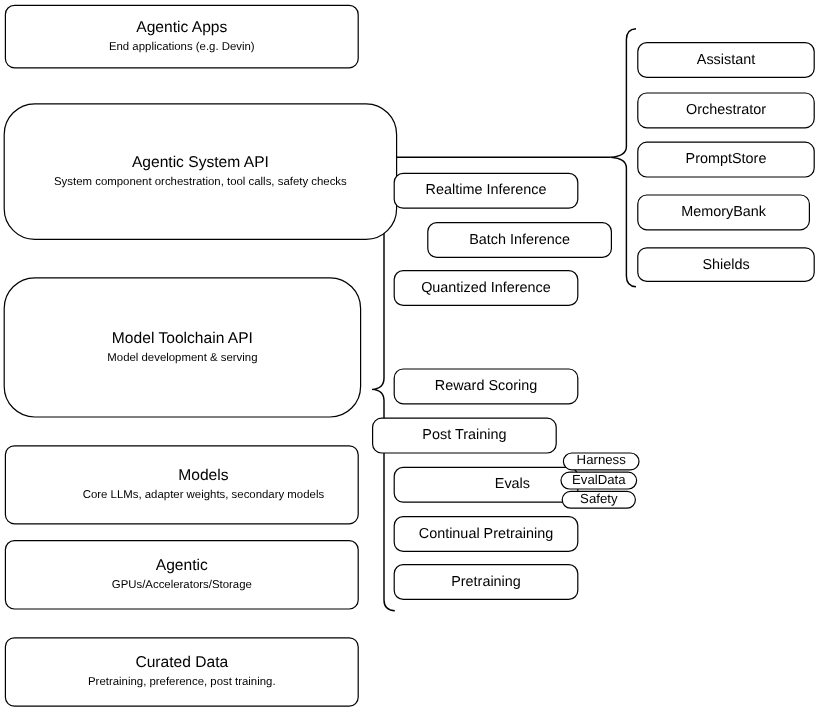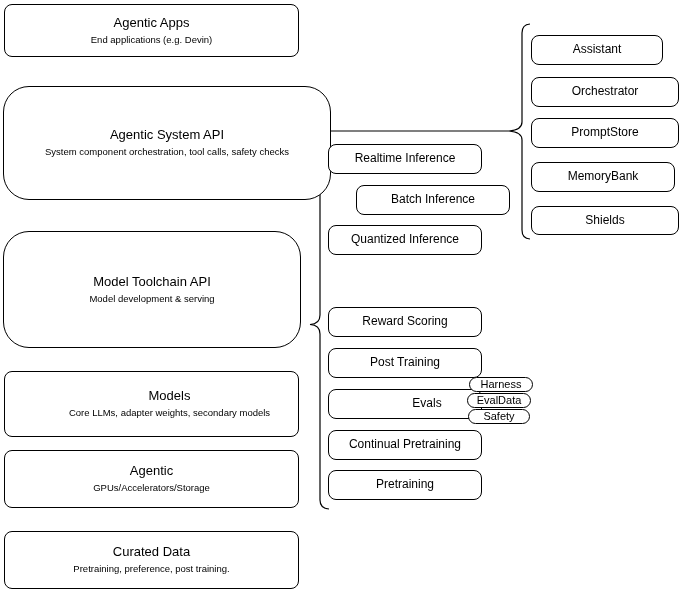--- a/index.html
+++ b/index.html
@@ -60,28 +60,28 @@
 
   <div class="node r8" style="left:4px;top:531px;width:295px;height:58px;">
     <div class="title">Curated Data</div>
     <div class="subtitle">Pretraining, preference, post training.</div>
   </div>
 
   <div class="node r8 label" style="left:328px;top:144px;width:154px;height:30px;">Realtime Inference</div>
   <div class="node r8 label" style="left:328px;top:185px;width:154px;height:30px;margin-left:28px;">Batch Inference</div>
   <div class="node r8 label" style="left:328px;top:225px;width:154px;height:30px;">Quantized Inference</div>
   <div class="node r8 label" style="left:328px;top:307px;width:154px;height:30px;">Reward Scoring</div>
-  <div class="node r8 label" style="left:328px;top:348px;width:154px;height:30px;">Post Training</div>
+  <div class="node r8 label" style="left:310px;top:348px;width:154px;height:30px;">Post Training</div>
   <div class="node r8 label" style="left:328px;top:389px;width:154px;height:30px;padding-left:44px;">Evals</div>
   <div class="node r8 label" style="left:328px;top:430px;width:154px;height:30px;">Continual Pretraining</div>
   <div class="node r8 label" style="left:328px;top:470px;width:154px;height:30px;">Pretraining</div>
 
   <div class="node pill" style="left:469px;top:377px;width:64px;height:15px;">Harness</div>
   <div class="node pill" style="left:467px;top:393px;width:64px;height:15px;">EvalData</div>
   <div class="node pill" style="left:468px;top:409px;width:62px;height:15px;">Safety</div>
 
-  <div class="node r8 label" style="left:531px;top:35px;width:132px;height:30px;">Assistant</div>
+  <div class="node r8 label" style="left:531px;top:35px;width:148px;height:30px;">Assistant</div>
   <div class="node r8 label" style="left:531px;top:77px;width:148px;height:30px;">Orchestrator</div>
   <div class="node r8 label" style="left:531px;top:118px;width:148px;height:30px;">PromptStore</div>
   <div class="node r8 label" style="left:531px;top:162px;width:144px;height:30px;">MemoryBank</div>
   <div class="node r8 label" style="left:531px;top:206px;width:148px;height:29px;">Shields</div>
 
 </div>
 
 </body></html>

